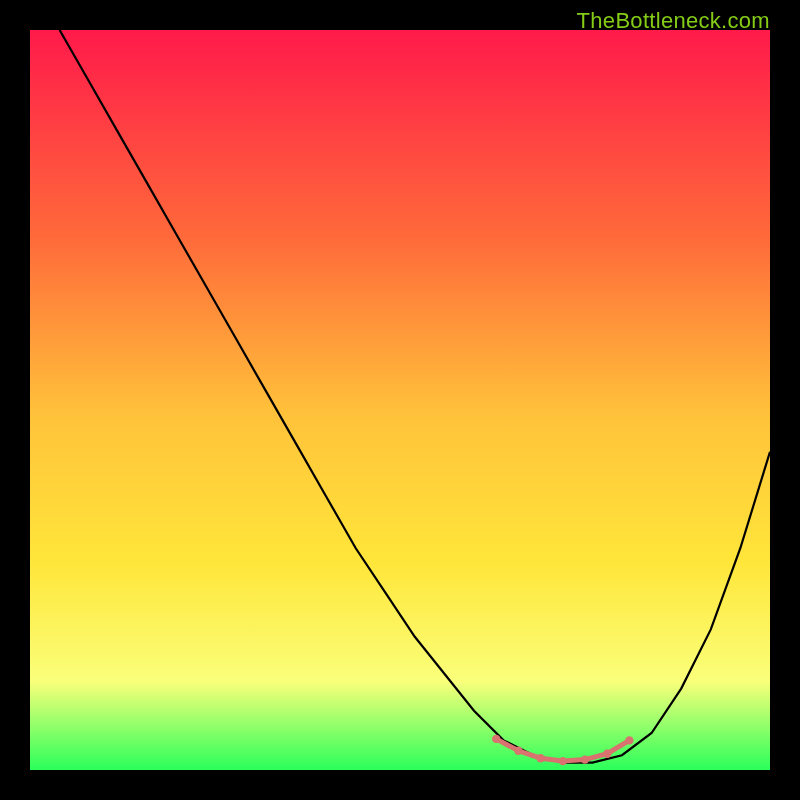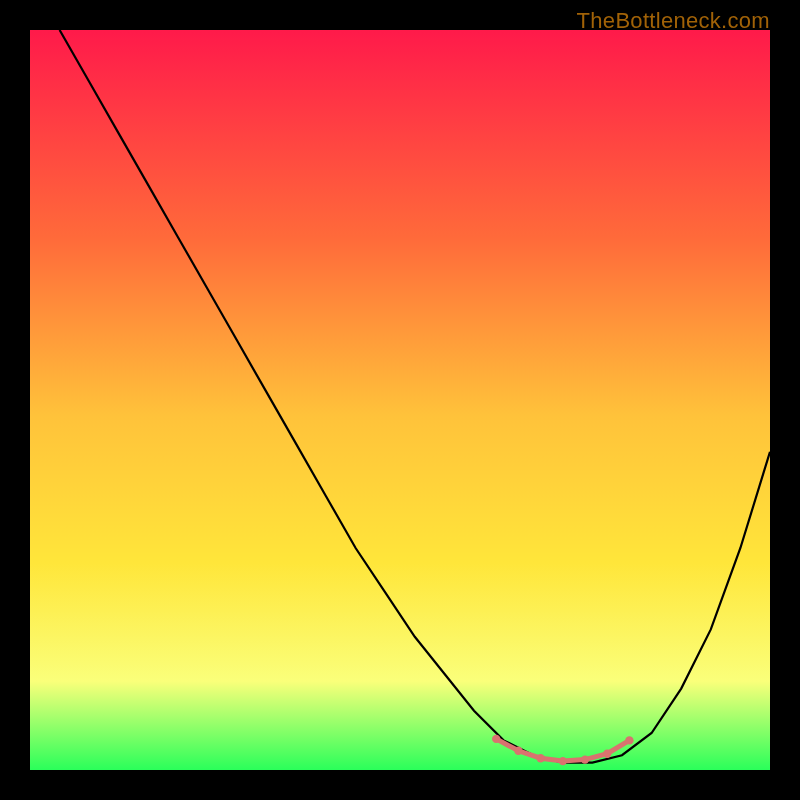--- a/index.html
+++ b/index.html
@@ -16,21 +16,21 @@
     width: 100%;
     height: 100%;
     position: absolute;
     top: 0;
     left: 0;
   }
   .watermark {
     position: absolute;
     top: 8px;
     right: 30px;
-    color: #a16207;
+    color: #84cc16;
     font-size: 22px;
     font-weight: 500;
     letter-spacing: 0.3px;
   }
   svg.curve {
     position: absolute;
     top: 0;
     left: 0;
     width: 100%;
     height: 100%;

